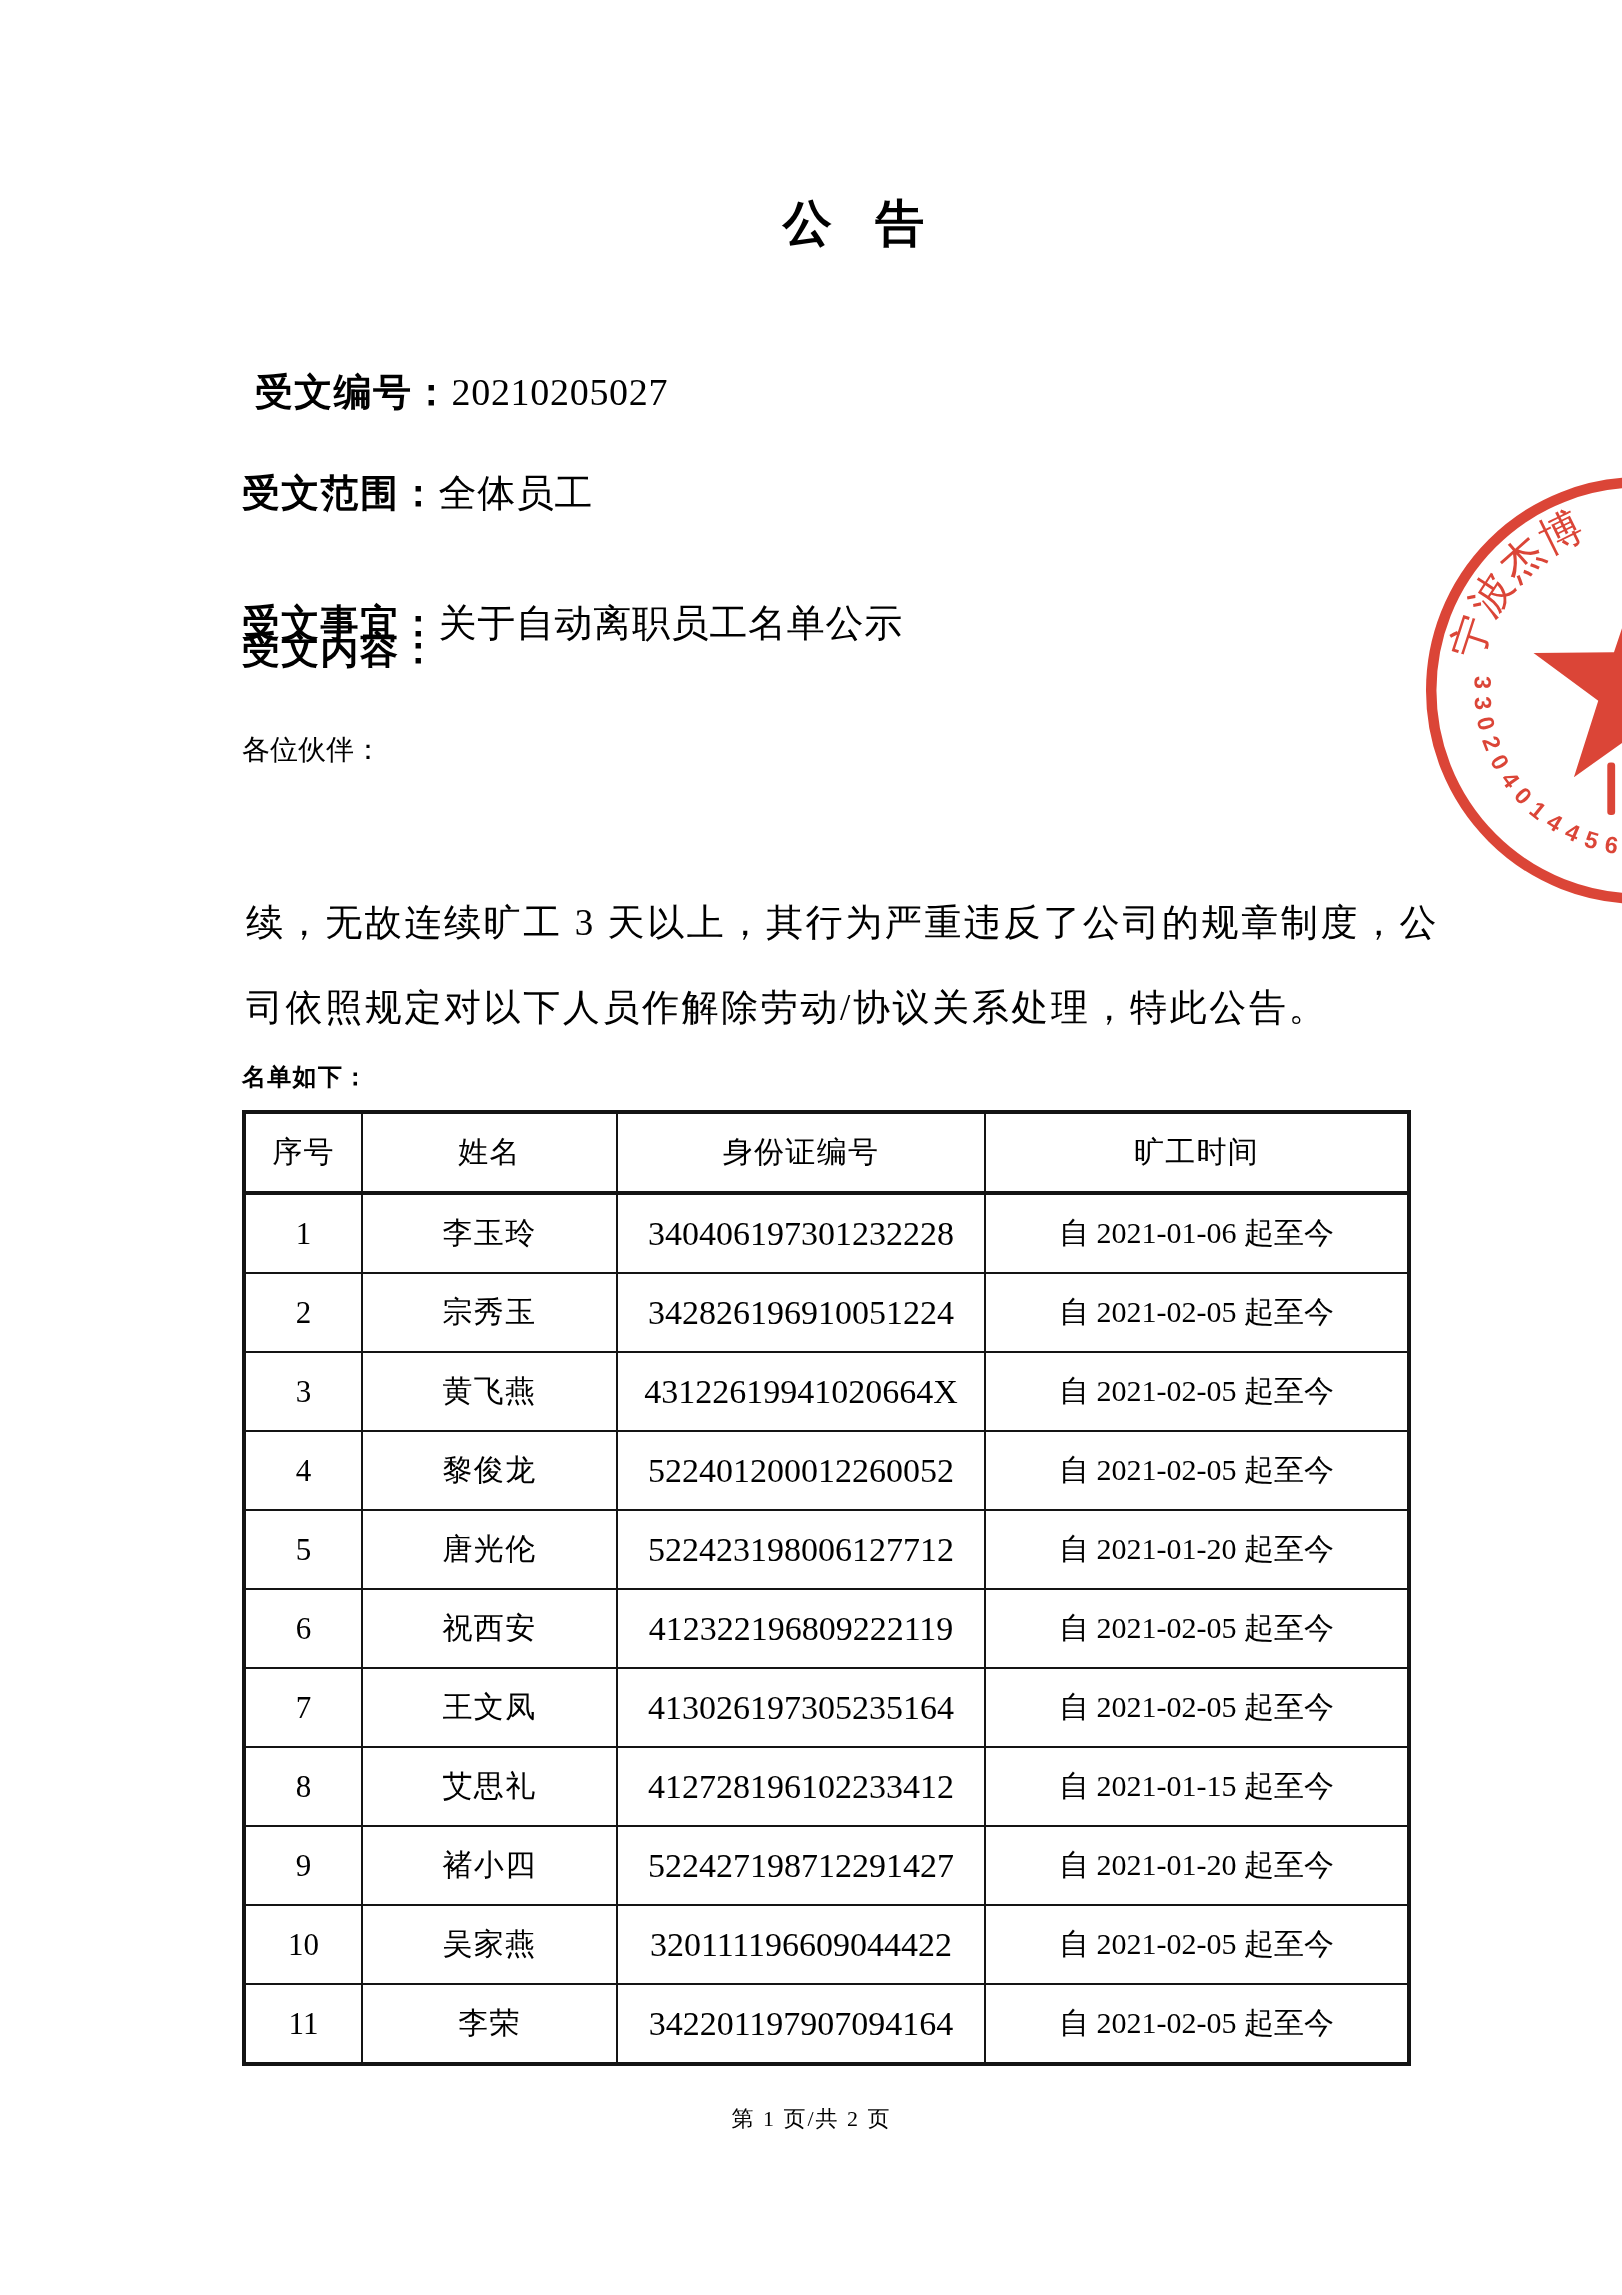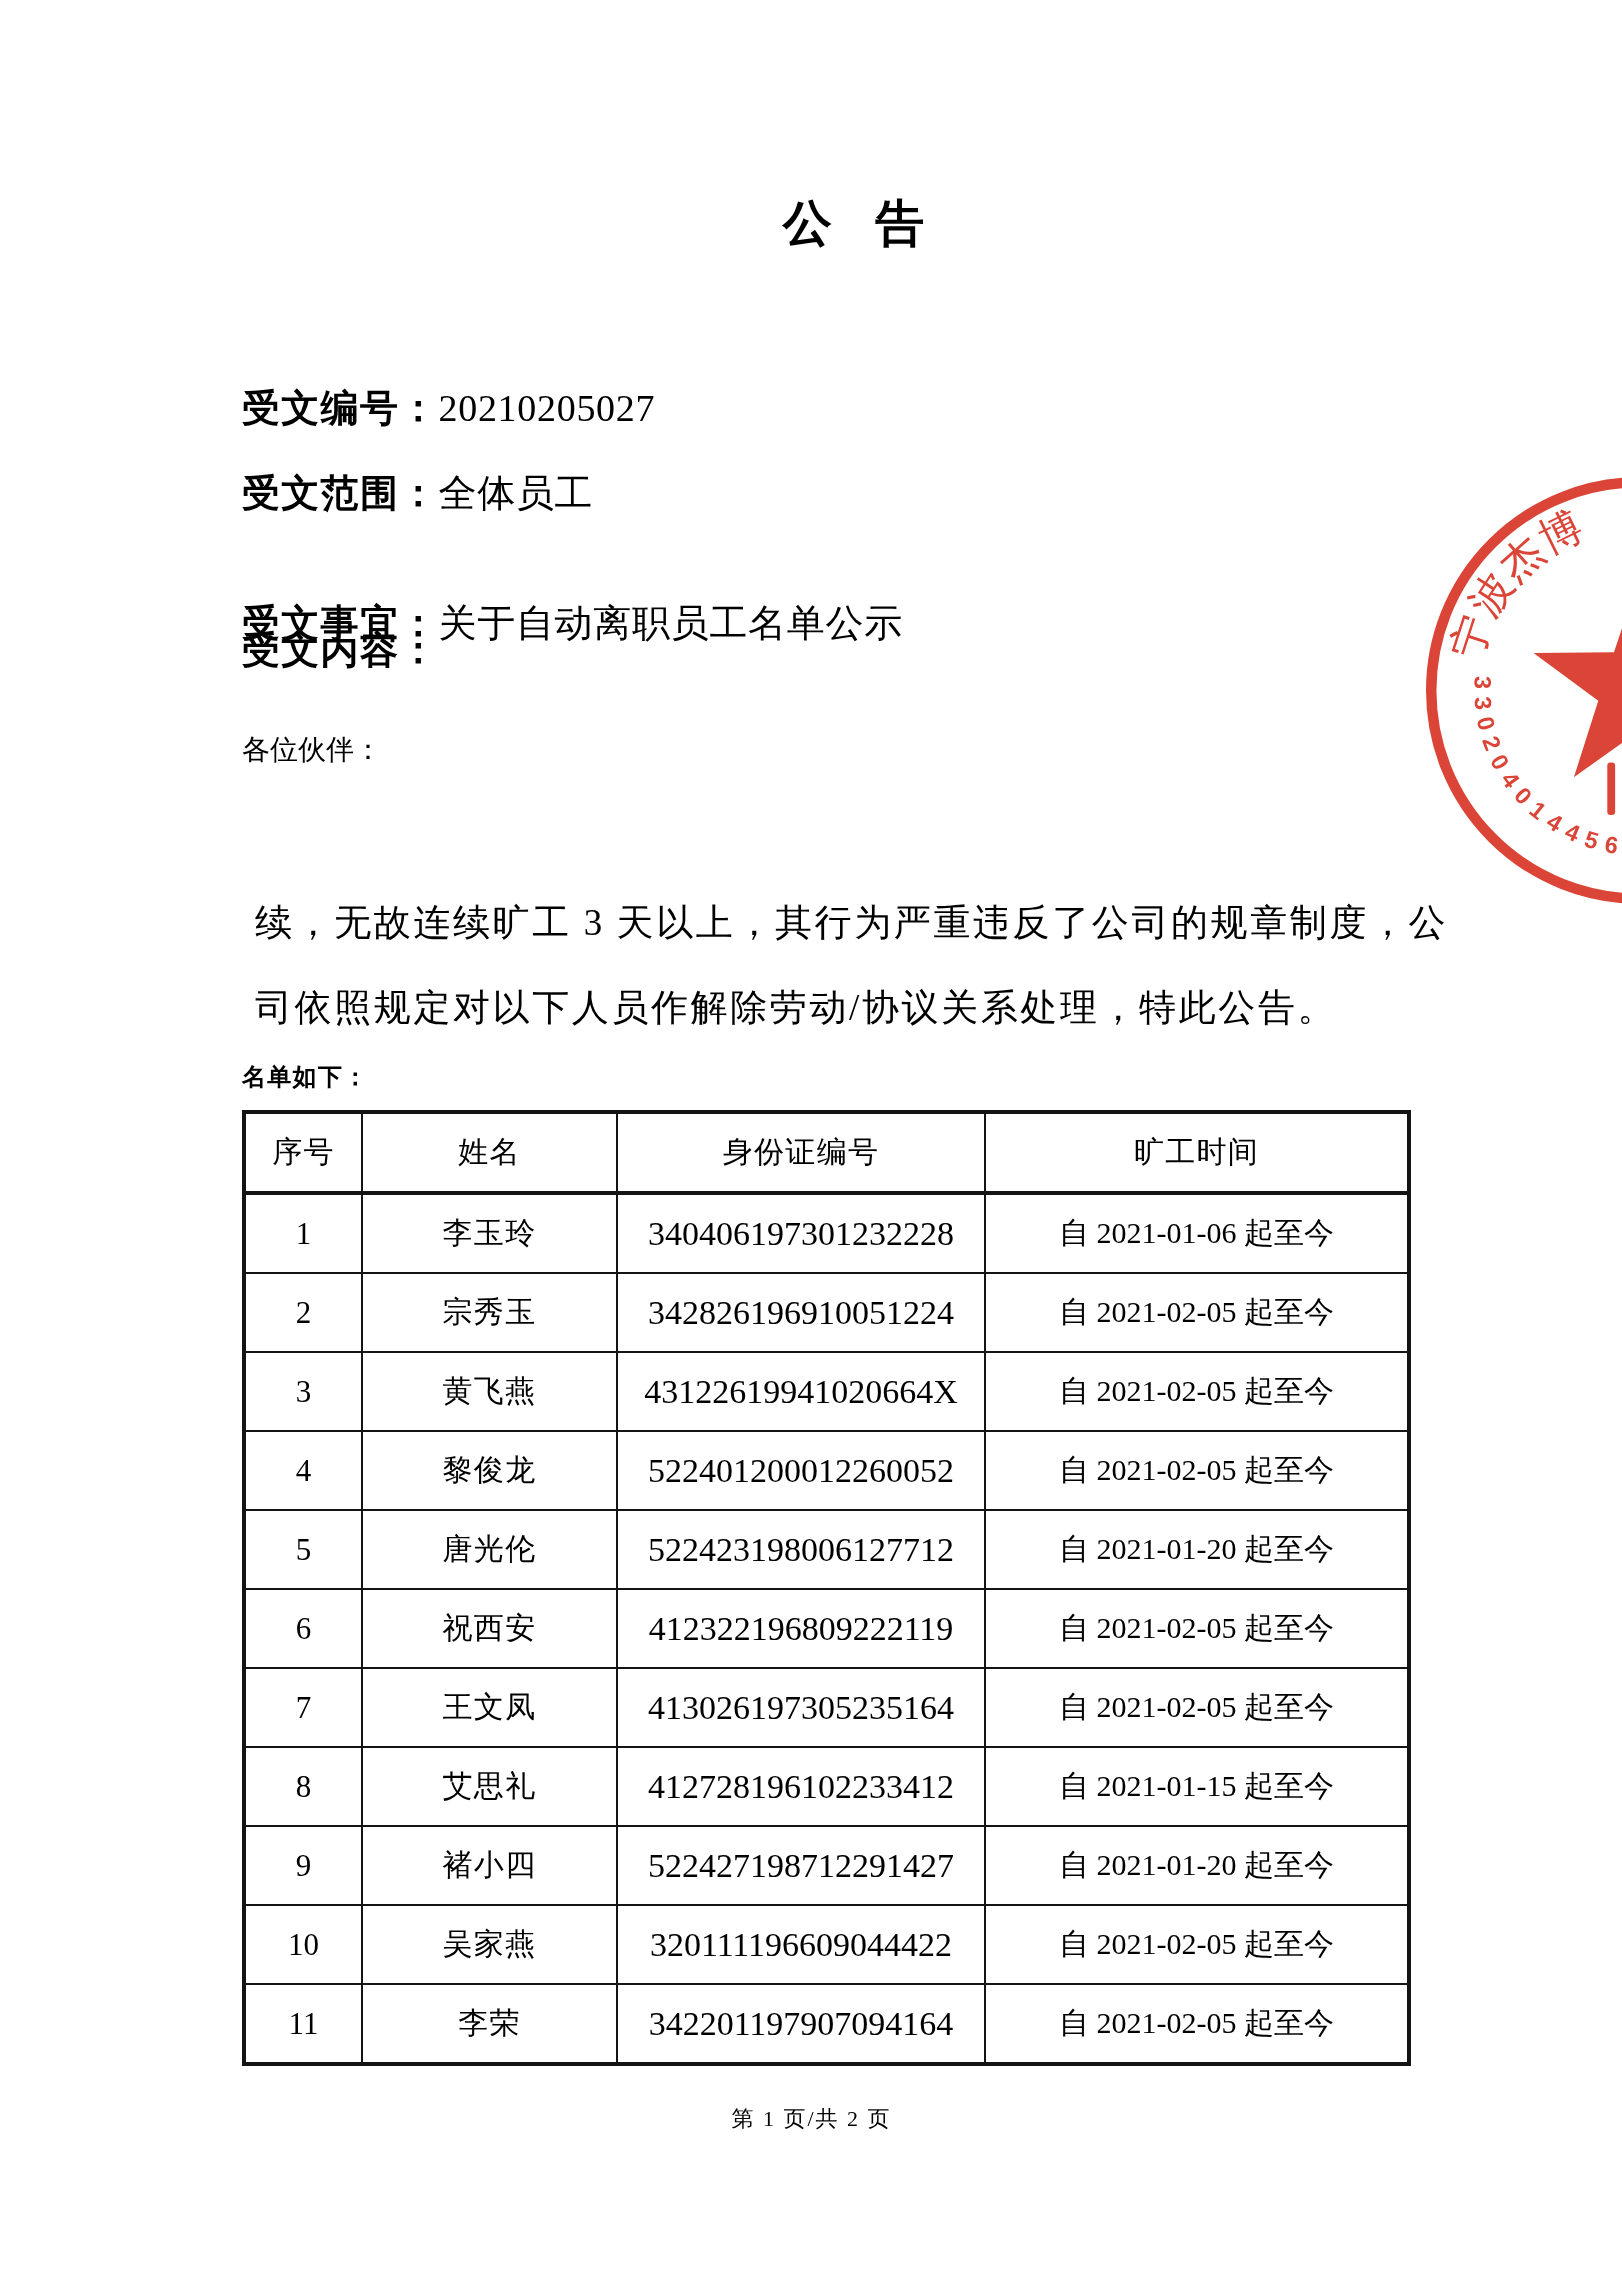--- a/index.html
+++ b/index.html
@@ -19,30 +19,30 @@
     white-space:nowrap;
     padding-left:44px;
   }
   .meta-line{
     position:absolute;left:242px;
     font-size:38px;line-height:43px;
     white-space:nowrap;
   }
   .meta-label{font-weight:bold;letter-spacing:1.3px;}
   .meta-value{letter-spacing:0.7px;}
-  .meta-1{top:387px;}
+  .meta-1{top:371px;margin-left:13px;}
   .meta-2{top:472px;}
   .meta-3{top:558px;margin-top:44px;}
   .meta-4{top:629px;text-align:right;}
   .salutation{
     position:absolute;left:242px;top:728px;
     font-size:28px;line-height:43px;white-space:nowrap;
   }
   .para-line{
-    position:absolute;left:255px;
+    position:absolute;left:246px;
     font-size:37px;line-height:42px;
     letter-spacing:2.6px;white-space:nowrap;
   }
   .para-1{top:815px;left:313px;}
   .para-2{top:902px;}
   .para-3{top:987px;}
   .list-intro{
     position:absolute;left:242px;top:1061px;
     font-size:24px;font-weight:bold;letter-spacing:1.3px;white-space:nowrap;
   }

